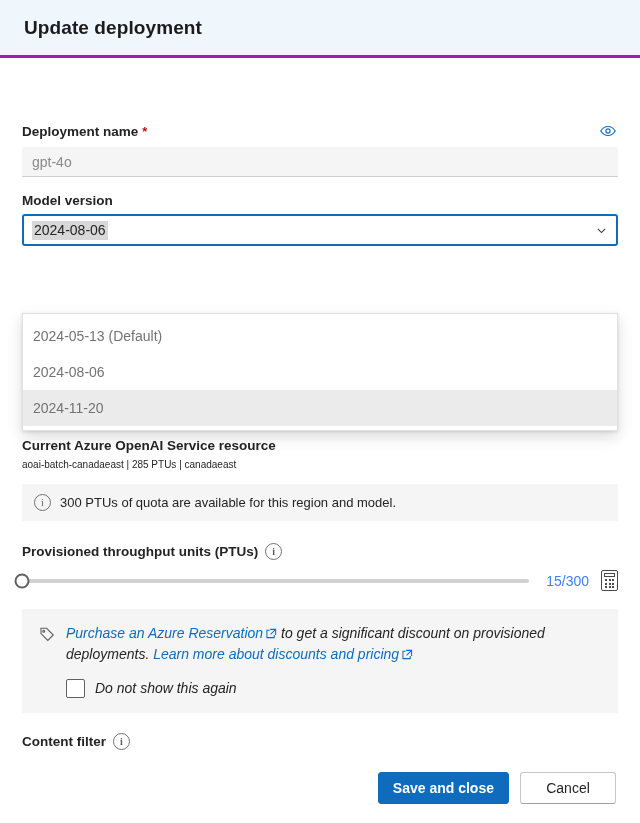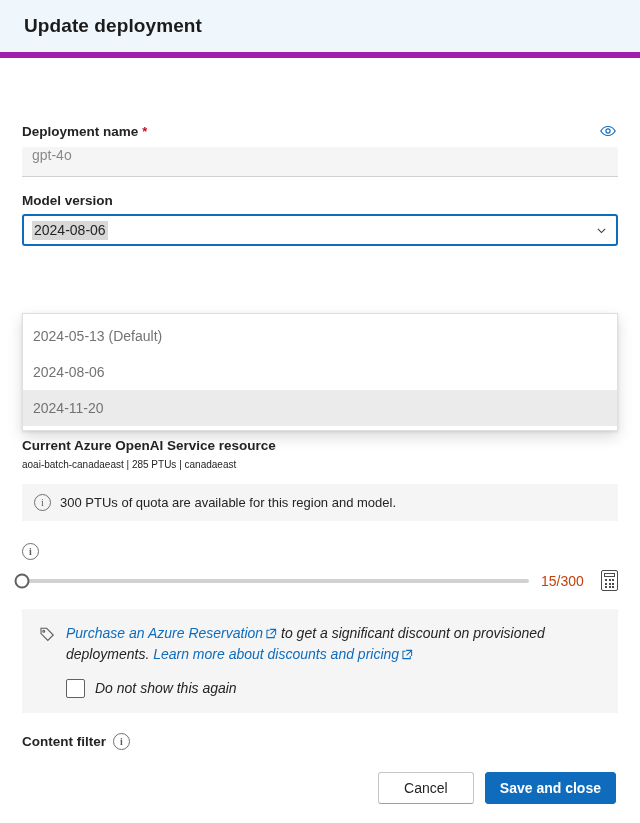--- a/index.html
+++ b/index.html
@@ -26,21 +26,21 @@
     flex-direction: column;
   }
   .panel-header {
     height: 58px;
     background: #eff6fc;
     display: flex;
     align-items: center;
     padding: 0 24px;
     box-sizing: border-box;
     flex: none;
-    border-bottom: 6px solid #a21caf;
+    border-bottom: 3px solid #a21caf;
   }
   .panel-title {
     font-size: 19px;
     font-weight: bold;
     color: #1b1b1b;
     letter-spacing: .1px;
   }
   .body {
     padding: 22px 22px 0 22px;
     box-sizing: border-box;
@@ -80,20 +80,21 @@
     width: 100%;
     height: 30px;
     box-sizing: border-box;
     background: #f5f5f5;
     border: none;
     border-bottom: 1px solid #d1d1d1;
     padding: 0 10px;
     font-size: 14px;
     color: #8a8a8a;
     display: flex;
+    align-items: center;
     border-radius: 2px 2px 0 0;
   }
   .block {
     margin-top: 16px;
   }
   .combo {
     position: relative;
     width: 100%;
     height: 32px;
     box-sizing: border-box;
@@ -226,22 +227,23 @@
     width: 15px;
     height: 15px;
     border-radius: 50%;
     background: #ffffff;
     border: 2px solid #616161;
     box-sizing: border-box;
     cursor: pointer;
   }
   .slider-value {
     font-size: 14px;
-    color: #c2410c;
+    color: #3b82f6;
     min-width: 48px;
+    text-align: right;
   }
   .calc-icon {
     width: 17px;
     height: 21px;
     border: 1px solid #4a4a4a;
     border-radius: 2px;
     display: flex;
     flex-direction: column;
     align-items: center;
     justify-content: flex-start;
@@ -433,20 +435,21 @@
 
     <div class="section-head">Current Azure OpenAI Service resource</div>
     <div class="res-line">aoai-batch-canadaeast | 285 PTUs | canadaeast</div>
 
     <div class="info-bar">
       <span class="info-circle">i</span>
       <span>300 PTUs of quota are available for this region and model.</span>
     </div>
 
     <div class="ptu-head">
+      <span>Provisioned throughput units (PTUs)</span>
       <span class="info-circle">i</span>
     </div>
     <div class="slider-row">
       <div class="slider-track">
         <div class="slider-thumb"></div>
       </div>
       <div class="slider-value">15/300</div>
       <div class="calc-icon">
         <div class="calc-screen"></div>
         <div class="calc-dots">
@@ -502,17 +505,17 @@
 
     <div class="dropdown">
       <div class="dd-item">2024-05-13 (Default)</div>
       <div class="dd-item">2024-08-06</div>
       <div class="dd-item selected">2024-11-20</div>
     </div>
 
   </div>
 
   <div class="footer">
+    <div class="btn btn-primary">Save and close</div>
     <div class="btn btn-secondary">Cancel</div>
-    <div class="btn btn-primary">Save and close</div>
   </div>
 
 </div>
 
 </body></html>

